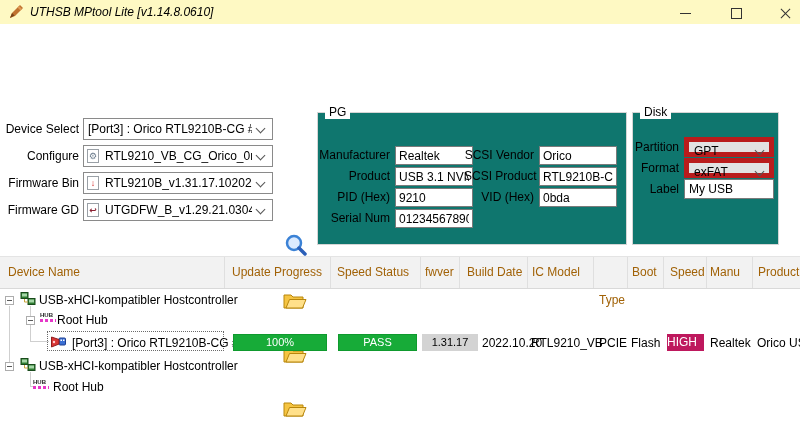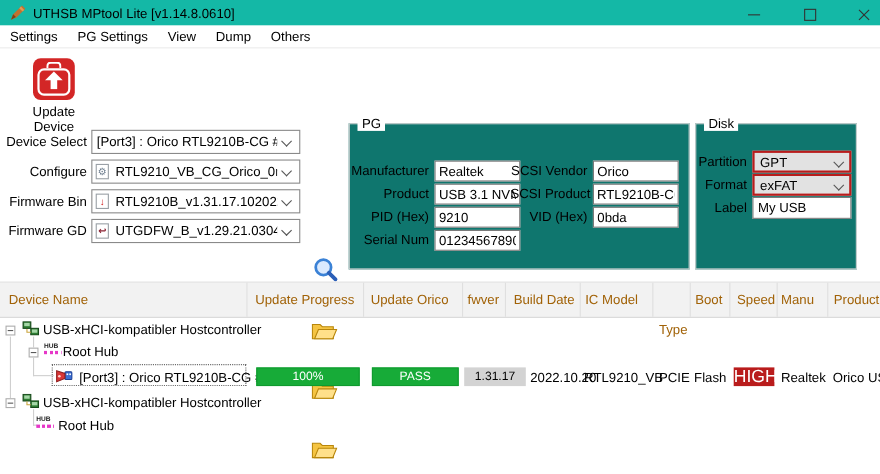--- a/index.html
+++ b/index.html
@@ -1,21 +1,21 @@
 <!DOCTYPE html>
 <html><head>
 <meta charset="utf-8">
 <style>
   html,body{margin:0;padding:0;background:#888;}
   .window{
     position:relative;width:800px;height:431px;background:#fff;overflow:hidden;
     font-family:"Liberation Sans","DejaVu Sans",sans-serif;font-size:12px;color:#000;
   }
   
-  .titlebar{position:absolute;left:0;top:0;width:800px;height:24px;background:#14b8a6;}
+  .titlebar{position:absolute;left:0;top:0;width:800px;height:24px;background:#fef9c3;font-style:italic;}
   .app-icon{position:absolute;left:8px;top:4px;width:16px;height:16px;}
   .title-text{position:absolute;left:30px;top:5px;font-size:12px;white-space:nowrap;}
   .win-btn{position:absolute;top:0;width:46px;height:26px;}
   .wb-min{left:662px;}.wb-max{left:712px;}.wb-close{left:762px;}
   .glyph-min{position:absolute;left:18px;top:13px;width:11px;height:1px;background:#333;}
   .glyph-max{position:absolute;left:19px;top:8px;width:9px;height:9px;border:1px solid #333;}
   .glyph-close{position:absolute;left:17px;top:7px;width:13px;height:13px;}
   .glyph-close i{position:absolute;left:0;top:6px;width:13px;height:1px;background:#333;display:block;}
   .glyph-close i:first-child{transform:rotate(45deg);}
   .glyph-close i:last-child{transform:rotate(-45deg);}
@@ -42,40 +42,40 @@
   
   .groupbox{position:absolute;border:1px solid #d5d5d5;background:#0f766e;}
   .gb-legend{position:absolute;top:-8px;left:7px;background:#fff;padding:0 4px;line-height:14px;}
   .pg-box{left:317px;top:112px;width:308px;height:131px;}
   .disk-box{left:632px;top:112px;width:145px;height:131px;}
   .pgrow{position:absolute;height:19px;}
   .pglabel{position:absolute;top:0;text-align:right;line-height:19px;white-space:nowrap;}
   .pginput{position:absolute;top:0;height:19px;border:1px solid #7a7a7a;box-sizing:border-box;font:12px "Liberation Sans","DejaVu Sans",sans-serif;padding:0 3px;background:#fff;width:78px;}
   .dkrow{position:absolute;height:20px;}
   .dklabel{position:absolute;left:0;top:0;width:46px;text-align:right;line-height:20px;}
-  .dkcombo{position:absolute;left:51px;top:0;width:90px;height:20px;border:2px solid #b91c1c;background:#e2e2e2;box-sizing:border-box;}
+  .dkcombo{position:absolute;left:51px;top:0;width:90px;height:20px;border:5px solid #b91c1c;background:#e2e2e2;box-sizing:border-box;}
   .dkcombo .ctext{position:absolute;left:5px;top:0;line-height:18px;}
   .dkcombo .chev{right:6px;top:5px;}
   .dkinput{position:absolute;left:51px;top:0;width:90px;height:20px;border:1px solid #7a7a7a;box-sizing:border-box;font:12px "Liberation Sans","DejaVu Sans",sans-serif;padding:0 4px;background:#fff;}
   
   .thead{position:absolute;left:0;top:256px;width:800px;height:31px;background:#f2f2f2;border-top:1px solid #e4e4e4;border-bottom:1px solid #d9d9d9;box-sizing:content-box;}
   .th{position:absolute;top:0;height:31px;line-height:31px;white-space:nowrap;color:#a16207;}
   .colsep{position:absolute;top:0;width:1px;height:31px;background:#dfdfdf;}
   
   .tline{position:absolute;background:#cfcfcf;}
   .expand{position:absolute;width:9px;height:9px;background:#fff;border:1px solid #adadad;box-sizing:border-box;}
   .expand i{position:absolute;left:1px;top:3px;width:5px;height:1px;background:#5a5a5a;display:block;}
   .tree-label{position:absolute;line-height:14px;white-space:nowrap;}
   .hub-icon{position:absolute;width:16px;height:12px;}
   .hub-icon .ht{display:block;font-size:6px;font-weight:bold;line-height:6px;color:#222;letter-spacing:0;}
   .hub-icon .hb{display:block;height:3px;margin-top:1px;background:repeating-linear-gradient(90deg,#e637c8 0 3px,transparent 3px 5px);}
   .sel-rect{position:absolute;left:47px;top:331px;width:177px;height:20px;border:1px dotted #6b6b6b;box-sizing:border-box;}
   .bar{position:absolute;top:334px;height:17px;color:#fff;font-size:11px;text-align:center;line-height:17px;background:#17ab38;box-shadow:inset 0 0 0 1px #0f9a2e;}
   .cell-gray{position:absolute;top:334px;height:17px;background:#d3d3d3;color:#000;font-size:11px;text-align:center;line-height:17px;}
-  .cell-orange{position:absolute;top:334px;height:17px;background:#b91c1c;color:#fff;font-size:16px;line-height:17px;}
+  .cell-orange{position:absolute;top:334px;height:17px;background:#be185d;color:#fff;font-size:12px;line-height:17px;}
   .cell-text{position:absolute;top:336px;line-height:14px;white-space:nowrap;}
 </style>
 </head>
 <body>
 
 <div class="window">
 
   <div class="titlebar">
     <svg class="app-icon" viewBox="0 0 16 16">
       <path d="M2 14 L4 9 L12 1 L15 4 L7 12 Z" fill="#c0722f"></path>
@@ -90,37 +90,21 @@
         <span class="glyph-max"></span>
       </div>
     <div class="win-btn wb-close">
         <span class="glyph-close">
           <i></i>
           <i></i>
         </span>
       </div>
   </div>
 
-  <div class="menubar">
-    <span class="menu-item">Settings</span>
-    <span class="menu-item">PG Settings</span>
-    <span class="menu-item">View</span>
-    <span class="menu-item">Dump</span>
-    <span class="menu-item">Others</span>
-  </div>
-
-  <div class="update-btn">
-    <div class="upd-icon">
-      <span class="upd-cap"></span>
-      <span class="upd-box"></span>
-      <span class="upd-tri"></span>
-      <span class="upd-stem"></span>
-    </div>
-    <div class="upd-label">Update Device</div>
-  </div>
+
 
   <div class="frow" style="top:118px;">
     <span class="flabel">Device Select</span>
     <div class="combo">
       <span class="ctext">[Port3] : Orico RTL9210B-CG #0</span>
       <span class="chev"></span>
     </div>
     <svg class="side-ic" style="left:283px;top:115px;" width="26" height="26" viewBox="0 0 26 26">
       <circle cx="11" cy="10" r="7" fill="#dbeafe" stroke="#3b82d6" stroke-width="2.5"></circle>
       <line x1="16" y1="15" x2="22" y2="21" stroke="#2b5fb8" stroke-width="3.5" stroke-linecap="round"></line>
@@ -217,21 +201,21 @@
 
     <div class="dkrow" style="top:66px;">
       <span class="dklabel">Label</span>
       <input class="dkinput" value="My USB" style="">
     </div>
   </div>
 
   <div class="thead">
     <span class="th" style="left:8px;">Device Name</span>
     <span class="th" style="left:232px;">Update Progress</span>
-    <span class="th" style="left:337px;">Update Orico</span>
+    <span class="th" style="left:337px;">Speed Status</span>
     <span class="th" style="left:425px;">fwver</span>
     <span class="th" style="left:467px;">Build Date</span>
     <span class="th" style="left:532px;">IC Model</span>
     <span class="th" style="left:599px;margin-top:28px;">Type</span>
     <span class="th" style="left:632px;">Boot</span>
     <span class="th" style="left:670px;">Speed</span>
     <span class="th" style="left:710px;">Manu</span>
     <span class="th" style="left:758px;">Product</span>
     <span class="colsep" style="left:224px;"></span>
       <span class="colsep" style="left:330px;"></span>

